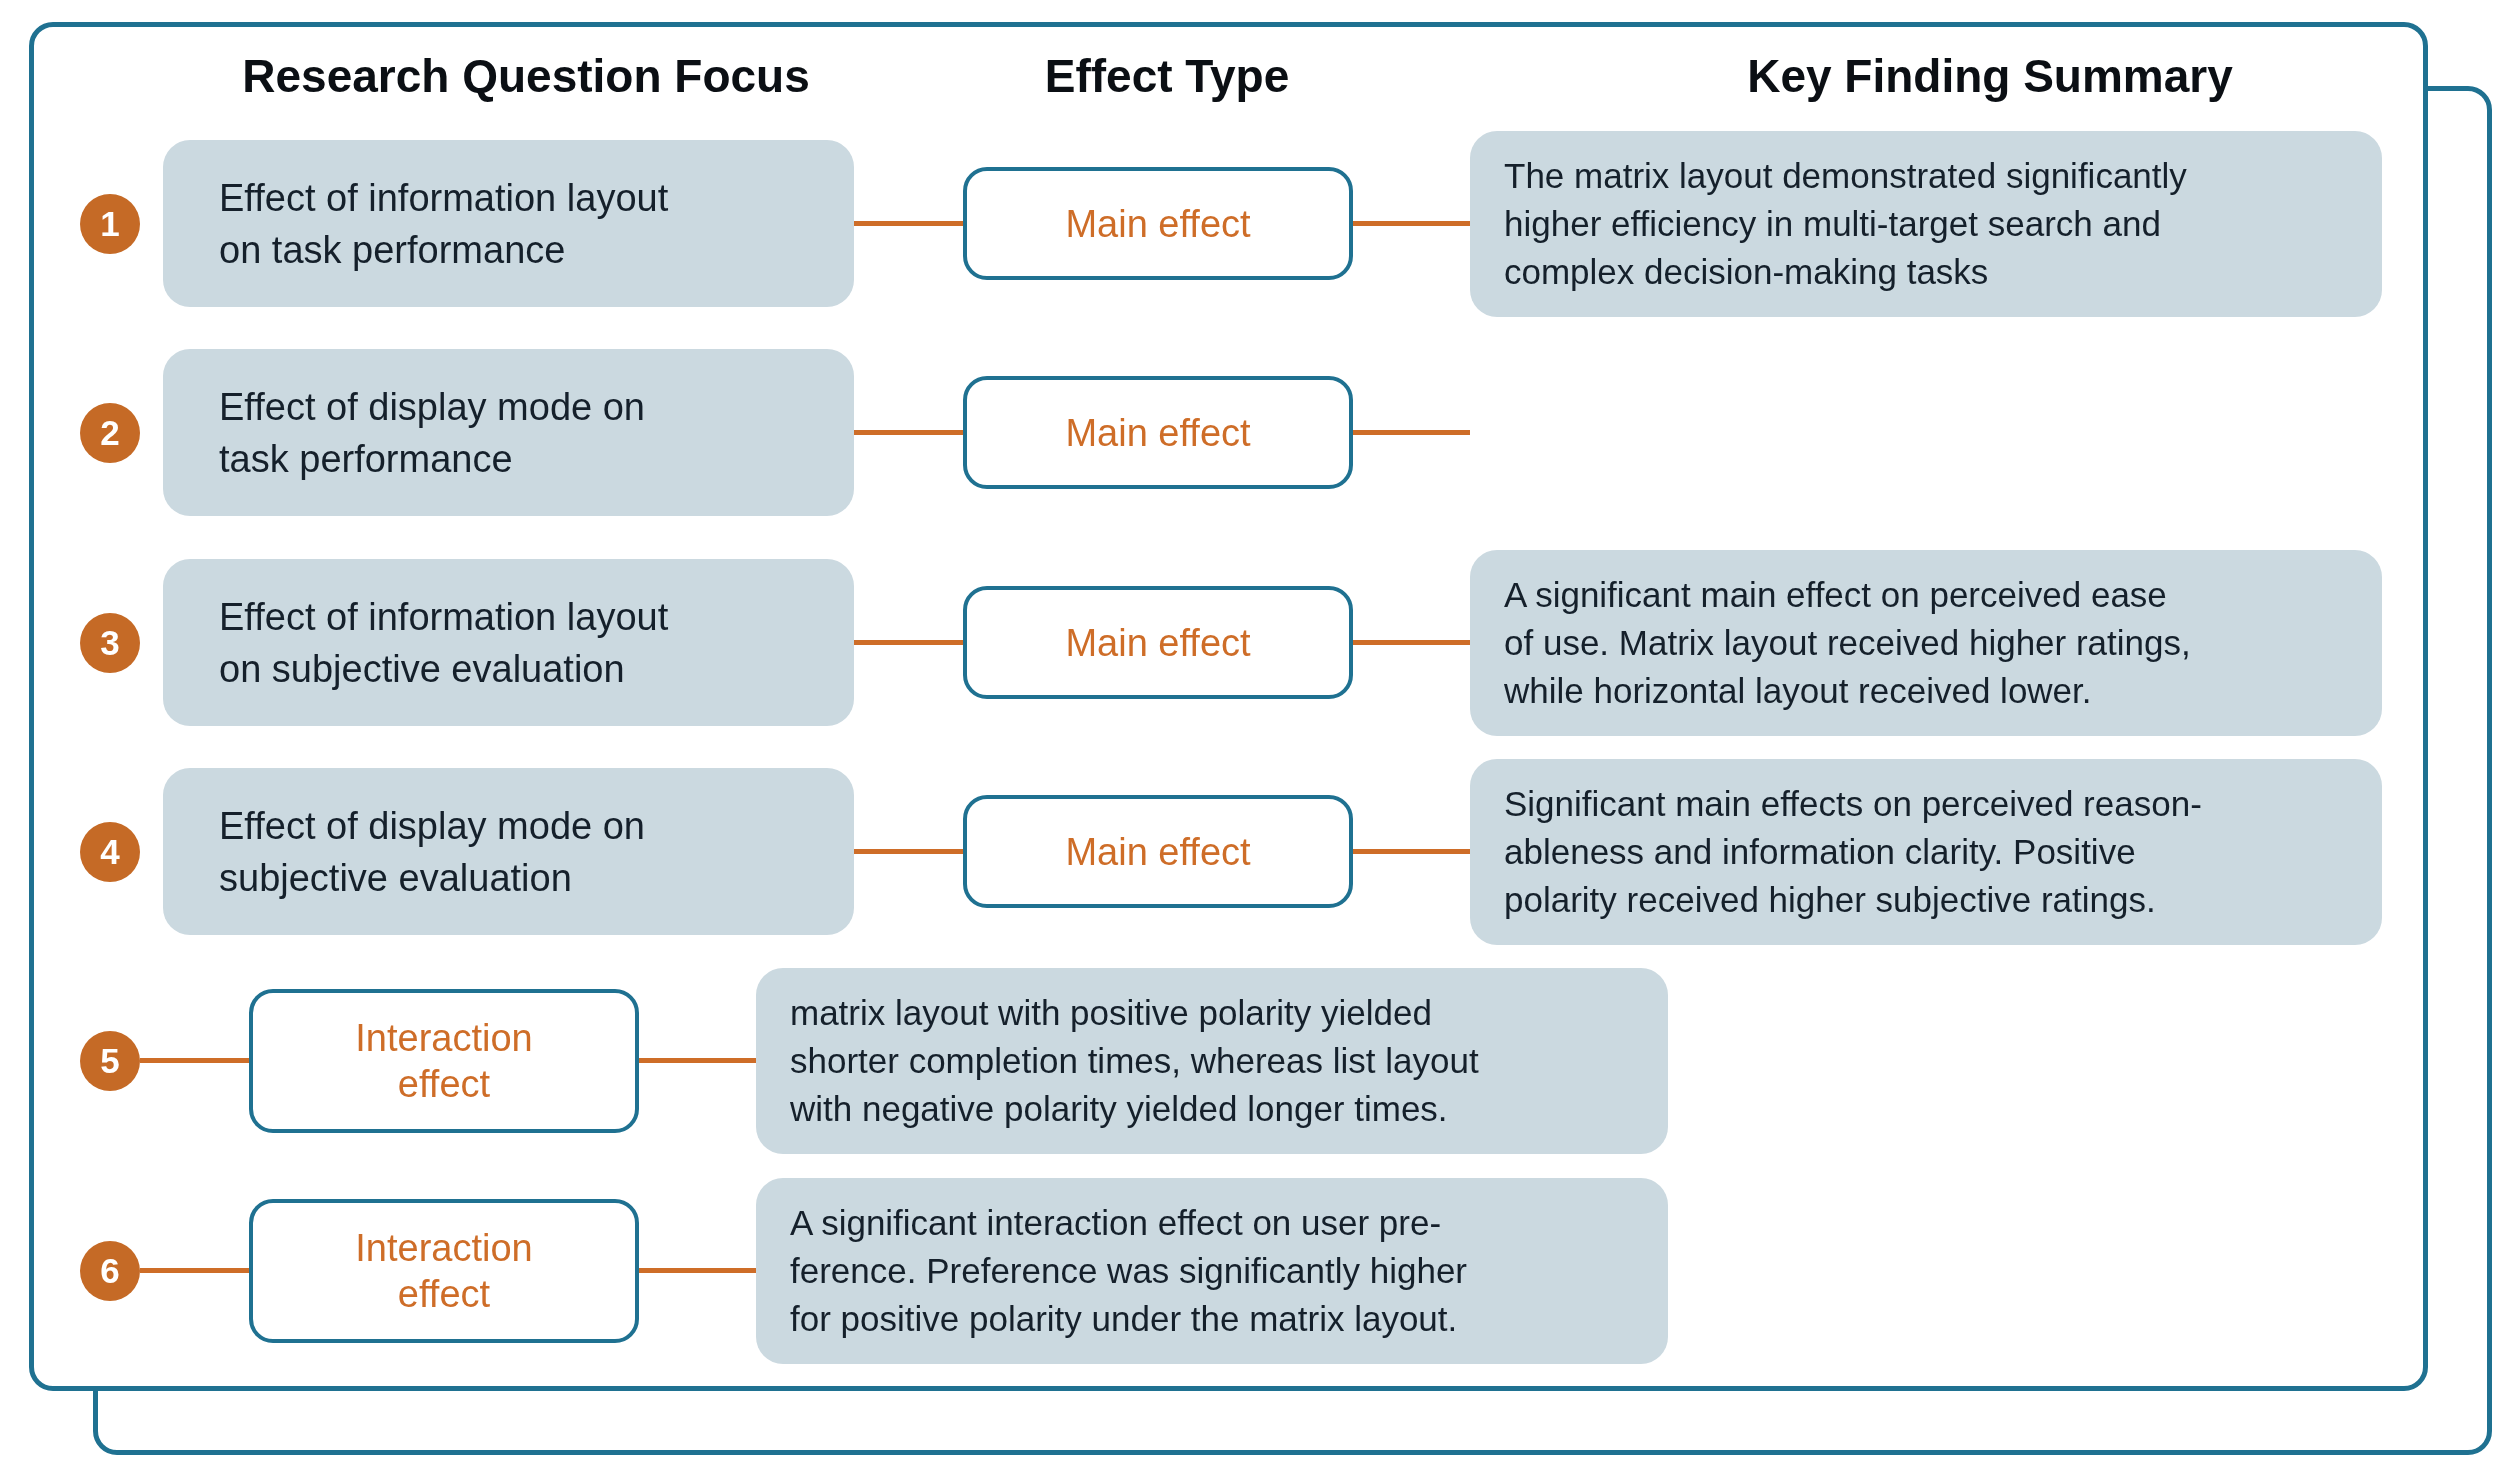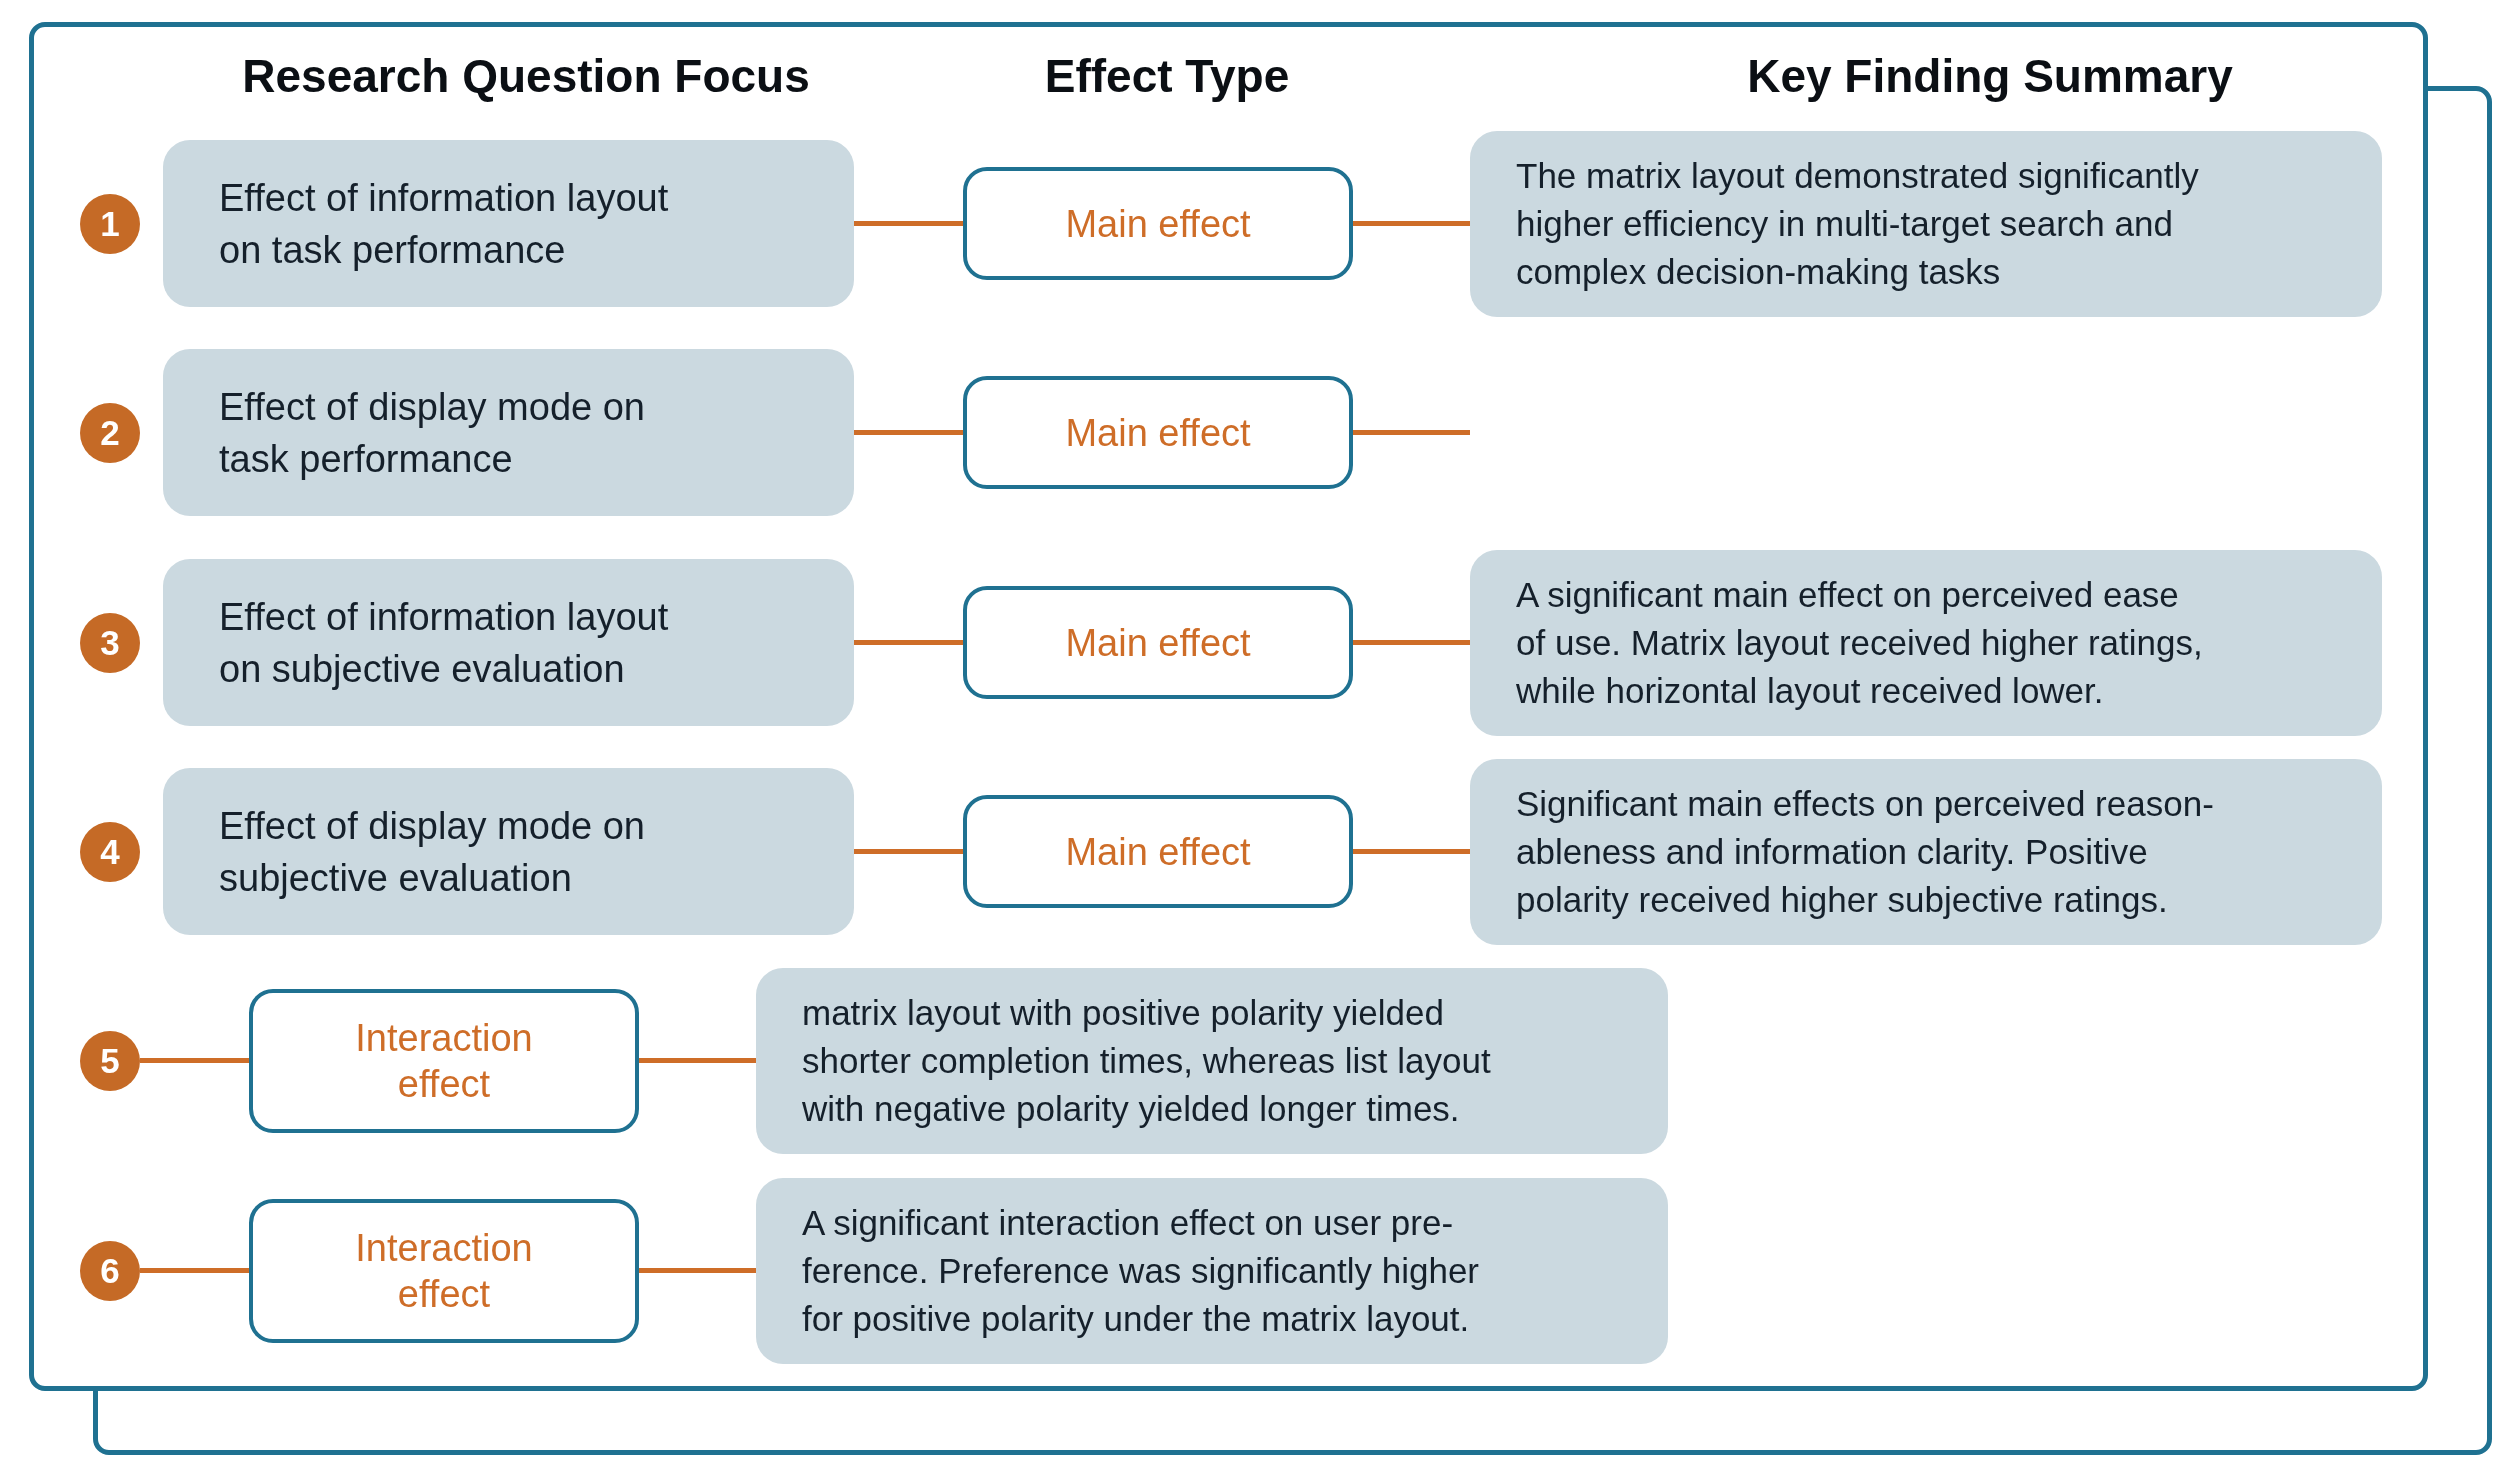--- a/index.html
+++ b/index.html
@@ -15,21 +15,21 @@
     position:relative;
     width:2512px;height:1480px;
     background:#FFFFFF;
     font-family:"Liberation Sans", sans-serif;
     overflow:hidden;
   }
   .card{
     position:absolute;
     width:2399px;height:1369px;
     border:5.5px solid var(--teal);
-    border-radius:16px;
+    border-radius:24px;
     background:#FFFFFF;
     box-sizing:border-box;
   }
   .card-back{left:93px;top:86px;}
   .card-front{left:29px;top:22px;}
   .col-header{
     position:absolute;
     top:22px;
     transform:translateX(-50%);
     font-size:46px;
@@ -84,21 +84,21 @@
     white-space:pre-line;
   }
   .ebox.tall{height:144px;}
   .sbox{
     flex:none;
     width:912px;height:186px;
     background:var(--fill);
     border-radius:27px;
     box-sizing:border-box;
     display:flex;align-items:center;
-    padding-left:46px;padding-right:22px;
+    padding-left:34px;padding-right:22px;
     font-size:35px;line-height:48px;
     color:var(--ink);
     white-space:pre-line;
   }
 </style>
 </head>
 <body>
 
 <div class="canvas">
 

